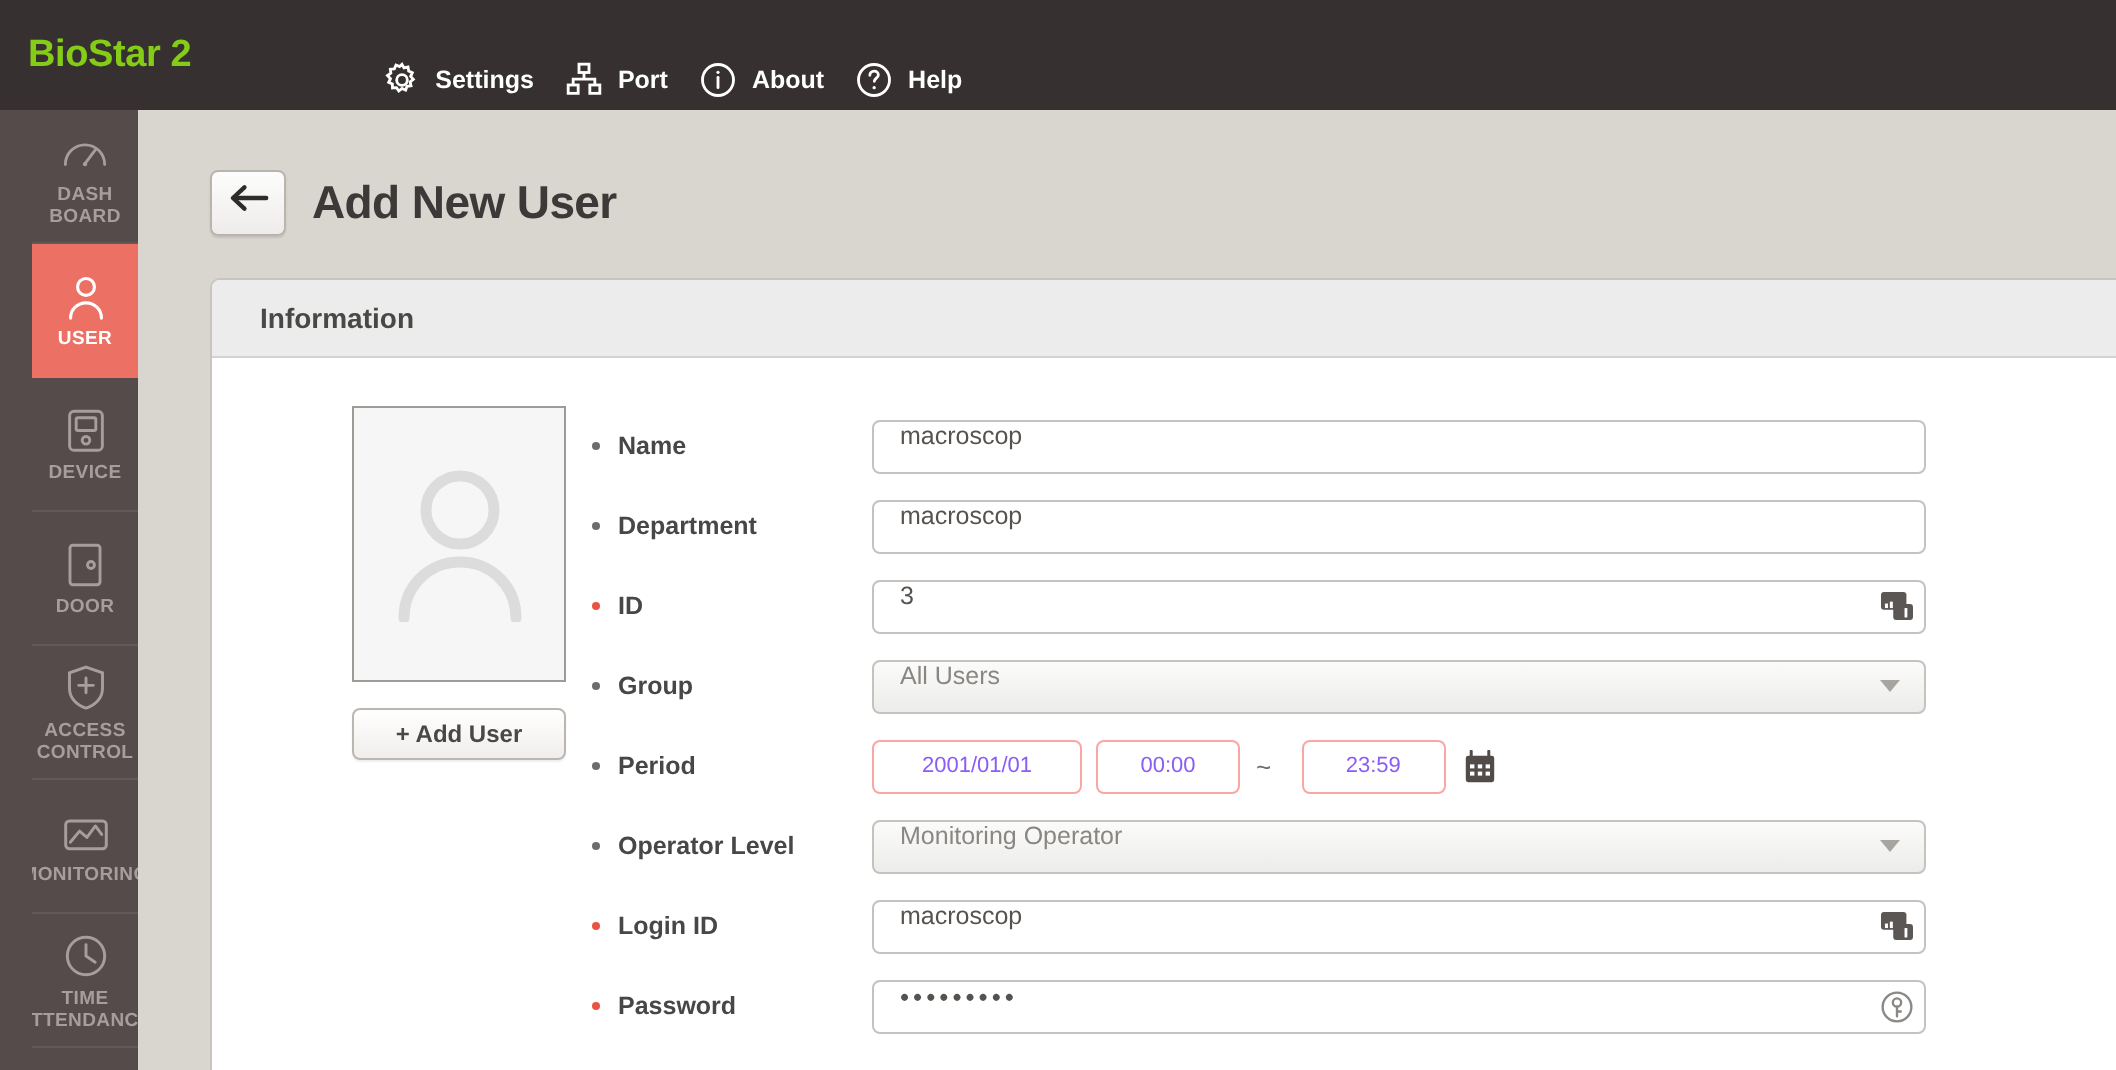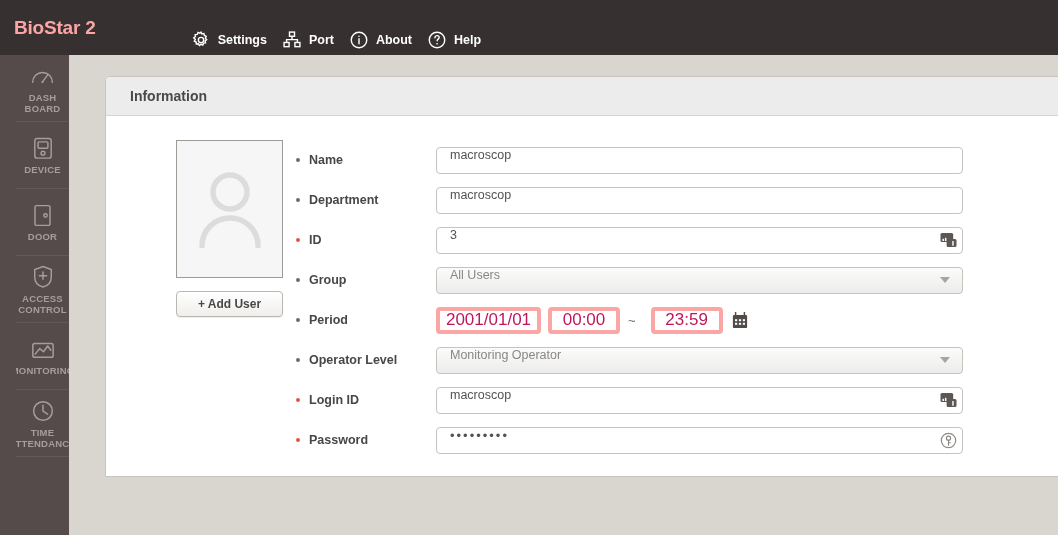--- a/index.html
+++ b/index.html
@@ -11,21 +11,21 @@
   }
 
   
   .topbar {
     position: absolute; top: 0; left: 0;
     width: 1058px; height: 55px;
     background: #363130;
     display: flex; align-items: center;
   }
   .brand {
-    color: #fca5a5; font-size: 19px; font-weight: bold;
+    color: #84cc16; font-size: 19px; font-weight: bold;
     margin-left: 14px; letter-spacing: -0.2px;
     white-space: nowrap;
   }
   .topnav { display: flex; margin-left: 94px; margin-top: 25px; }
   .topnav-item {
     display: flex; align-items: center;
     margin-right: 14px; cursor: pointer;
   }
   .topnav-item .tn-ico {
     width: 22px; height: 22px;
@@ -172,24 +172,24 @@
     width: 0; height: 0;
     border-left: 5px solid transparent;
     border-right: 5px solid transparent;
     border-top: 6px solid #a8a5a1;
   }
   .pw-dots { letter-spacing: 2px; font-size: 13px; color: #55524f; }
 
   
   .period-wrap { display: flex; align-items: center; }
   .pbox {
-    height: 27px; border: 4px solid #fca5a5; border-radius: 4px;
+    height: 27px; border: 1px solid #fca5a5; border-radius: 4px;
     background: #ffffff; display: flex; align-items: center;
     justify-content: center;
-    font-size: 17px; color: #be185d;
+    font-size: 11px; color: #8b5cf6;
   }
   .pbox.date { width: 105px; }
   .pbox.time { width: 72px; margin-left: 7px; }
   .tilde { margin: 0 8px; color: #6e6b68; font-size: 13px; }
   .cal-ico { margin-left: 9px; width: 16px; height: 17px; cursor: pointer; }
 
   
   .right-col {
     position: absolute; top: 188px; left: 1048px;
     width: 10px;
@@ -257,20 +257,29 @@
       <svg width="25" height="20" viewBox="0 0 28 20" fill="none" stroke="#a89d9d" stroke-width="1.6">
         <path d="M3 17a11 11 0 0 1 22 0" stroke-linecap="round"></path>
         <path d="M14 16.5l6-8" stroke-linecap="round"></path>
         <circle cx="14" cy="16.8" r="1.2" fill="#a89d9d" stroke="none"></circle>
       </svg>
     </span>
     <span class="si-lbl">DASH
 BOARD</span>
   </div>
 
+  <div class="side-item active">
+    <span class="si-ico">
+      <svg width="22" height="23" viewBox="0 0 24 25" fill="none" stroke="#ffffff" stroke-width="1.7">
+        <circle cx="12" cy="7" r="4.6"></circle>
+        <path d="M3.6 24c0-4.8 3.8-8.3 8.4-8.3s8.4 3.5 8.4 8.3" stroke-linecap="round"></path>
+      </svg>
+    </span>
+    <span class="si-lbl">USER</span>
+  </div>
 
   <div class="side-item">
     <span class="si-ico">
       <svg width="20" height="23" viewBox="0 0 22 25" fill="none" stroke="#a89d9d" stroke-width="1.6">
         <rect x="2" y="1.6" width="18" height="21.5" rx="2.4"></rect>
         <rect x="5.6" y="5.2" width="10.8" height="7" rx="1"></rect>
         <circle cx="11" cy="17.6" r="2.1"></circle>
       </svg>
     </span>
     <span class="si-lbl">DEVICE</span>
@@ -315,20 +324,31 @@
       </svg>
     </span>
     <span class="si-lbl">TIME
 ATTENDANCE</span>
   </div>
 
 </div>
 
 <div class="main">
 
+  <div class="page-head">
+    <div class="back-btn">
+      <span>
+        <svg width="21" height="16" viewBox="0 0 22 16" fill="none" stroke="#2e2c2a" stroke-width="2.3">
+          <path d="M20 8H3" stroke-linecap="round"></path>
+          <path d="M8.6 2.4L2.6 8l6 5.6" stroke-linecap="round" stroke-linejoin="round"></path>
+        </svg>
+      </span>
+    </div>
+    <div class="page-title">Add New User</div>
+  </div>
 
   <div class="panel">
 
     <div class="panel-head">
       <div class="panel-title">Information</div>
     </div>
 
     <div class="panel-body">
 
       <div class="photo-col">

